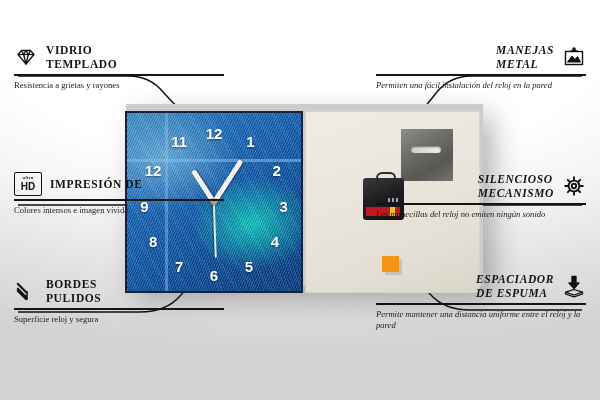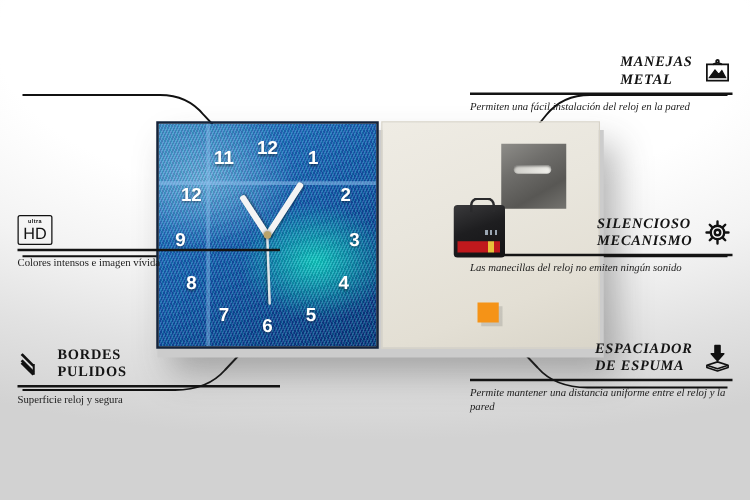--- a/index.html
+++ b/index.html
@@ -7,21 +7,21 @@
     width:600px;height:400px;overflow:hidden;
     font-family:"Liberation Serif", serif;
     background:
       radial-gradient(ellipse 120% 80% at 50% 8%, #ffffff 0%, #ffffff 42%, #f3f3f3 62%, #e2e2e2 80%, #d2d2d2 100%),
       linear-gradient(180deg,#ffffff 0%,#ffffff 46%,#ededed 66%,#bdbdbd 92%,#a9a9a9 100%);
     position:relative;
   }
   .stage{position:absolute;inset:0;}
 
   
-  .product{position:absolute;left:125px;top:97px;width:355px;height:182px;}
+  .product{position:absolute;left:125px;top:111px;width:355px;height:182px;}
   .shadow{
     position:absolute;left:126px;top:104px;width:357px;height:182px;
     box-shadow:10px 12px 26px rgba(60,60,60,.38);
     background:#ccc;
   }
   .clock-face{
     position:absolute;left:0;top:0;width:178px;height:182px;
     background:
       repeating-linear-gradient(115deg, rgba(255,255,255,.13) 0 1px, rgba(0,0,0,.10) 1px 2.2px),
       repeating-linear-gradient(72deg, rgba(0,220,210,.18) 0 1.4px, rgba(0,0,0,0) 1.4px 3px),
@@ -102,21 +102,21 @@
   }
   .ico{width:24px;height:24px;flex:0 0 24px;display:block;}
   .ico svg{display:block;width:24px;height:24px;}
 
   .hdbox{
     width:26px;height:22px;border:1.6px solid #111;border-radius:2px;
     display:flex;flex-direction:column;align-items:center;justify-content:center;flex:0 0 26px;
     font-family:"Liberation Sans",sans-serif;
   }
   .hdbox .u{font-size:4.4px;font-weight:700;letter-spacing:.3px;line-height:1;color:#111;}
-  .hdbox .d{font-size:13px;font-weight:400;line-height:1;color:#111;margin-top:1px;}
+  .hdbox .d{font-size:10px;font-weight:700;line-height:1;color:#111;margin-top:1px;}
 
   
   #c-vidrio{left:14px;top:43px;}
   #c-impresion{left:14px;top:172px;}
   #c-bordes{left:14px;top:277px;}
   #c-manejas{left:376px;top:43px;}
   #c-mecanismo{left:376px;top:172px;}
   #c-espaciador{left:376px;top:272px;}
 
   svg.lines{position:absolute;left:0;top:0;width:600px;height:400px;pointer-events:none;}
@@ -173,28 +173,49 @@
       </div>
       <div class="mech">
         <div class="mech-loop"></div>
         <div class="mech-dots"></div>
         <div class="mech-label"></div>
       </div>
       <div class="foam"></div>
     </div>
   </div>
 
+  <div class="callout left" id="c-vidrio">
+    <div class="head">
+      <span class="ico">
+        <svg viewBox="0 0 24 24">
+            <g fill="none" stroke="#111" stroke-width="1.3" stroke-linejoin="round">
+          <path d="M4 9.5 L7.5 5.5 H16.5 L20 9.5 L12 19 Z"></path>
+              <path d="M4 9.5 H20"></path>
+          <path d="M7.5 5.5 L9.6 9.5 L12 5.5 L14.4 9.5 L16.5 5.5"></path>
+          <path d="M9.6 9.5 L12 19 L14.4 9.5"></path>
+            </g>
+          </svg>
+      </span>
+      <div>
+        <div class="title">VIDRIO</div>
+        <div class="title">TEMPLADO</div>
+      </div>
+    </div>
+    <div class="rule"></div>
+    <div class="desc">Resistencia a grietas y rayones</div>
+  </div>
 
   <div class="callout left" id="c-impresion">
     <div class="head">
       <span class="hdbox">
         <span class="u">ultra</span>
         <span class="d">HD</span>
       </span>
       <div>
+        <div class="title">IMPRESIÓN DE</div>
       </div>
     </div>
     <div class="rule"></div>
     <div class="desc">Colores intensos e imagen vívida</div>
   </div>
 
   <div class="callout left" id="c-bordes">
     <div class="head">
       <span class="ico">
         <svg viewBox="0 0 24 24">

